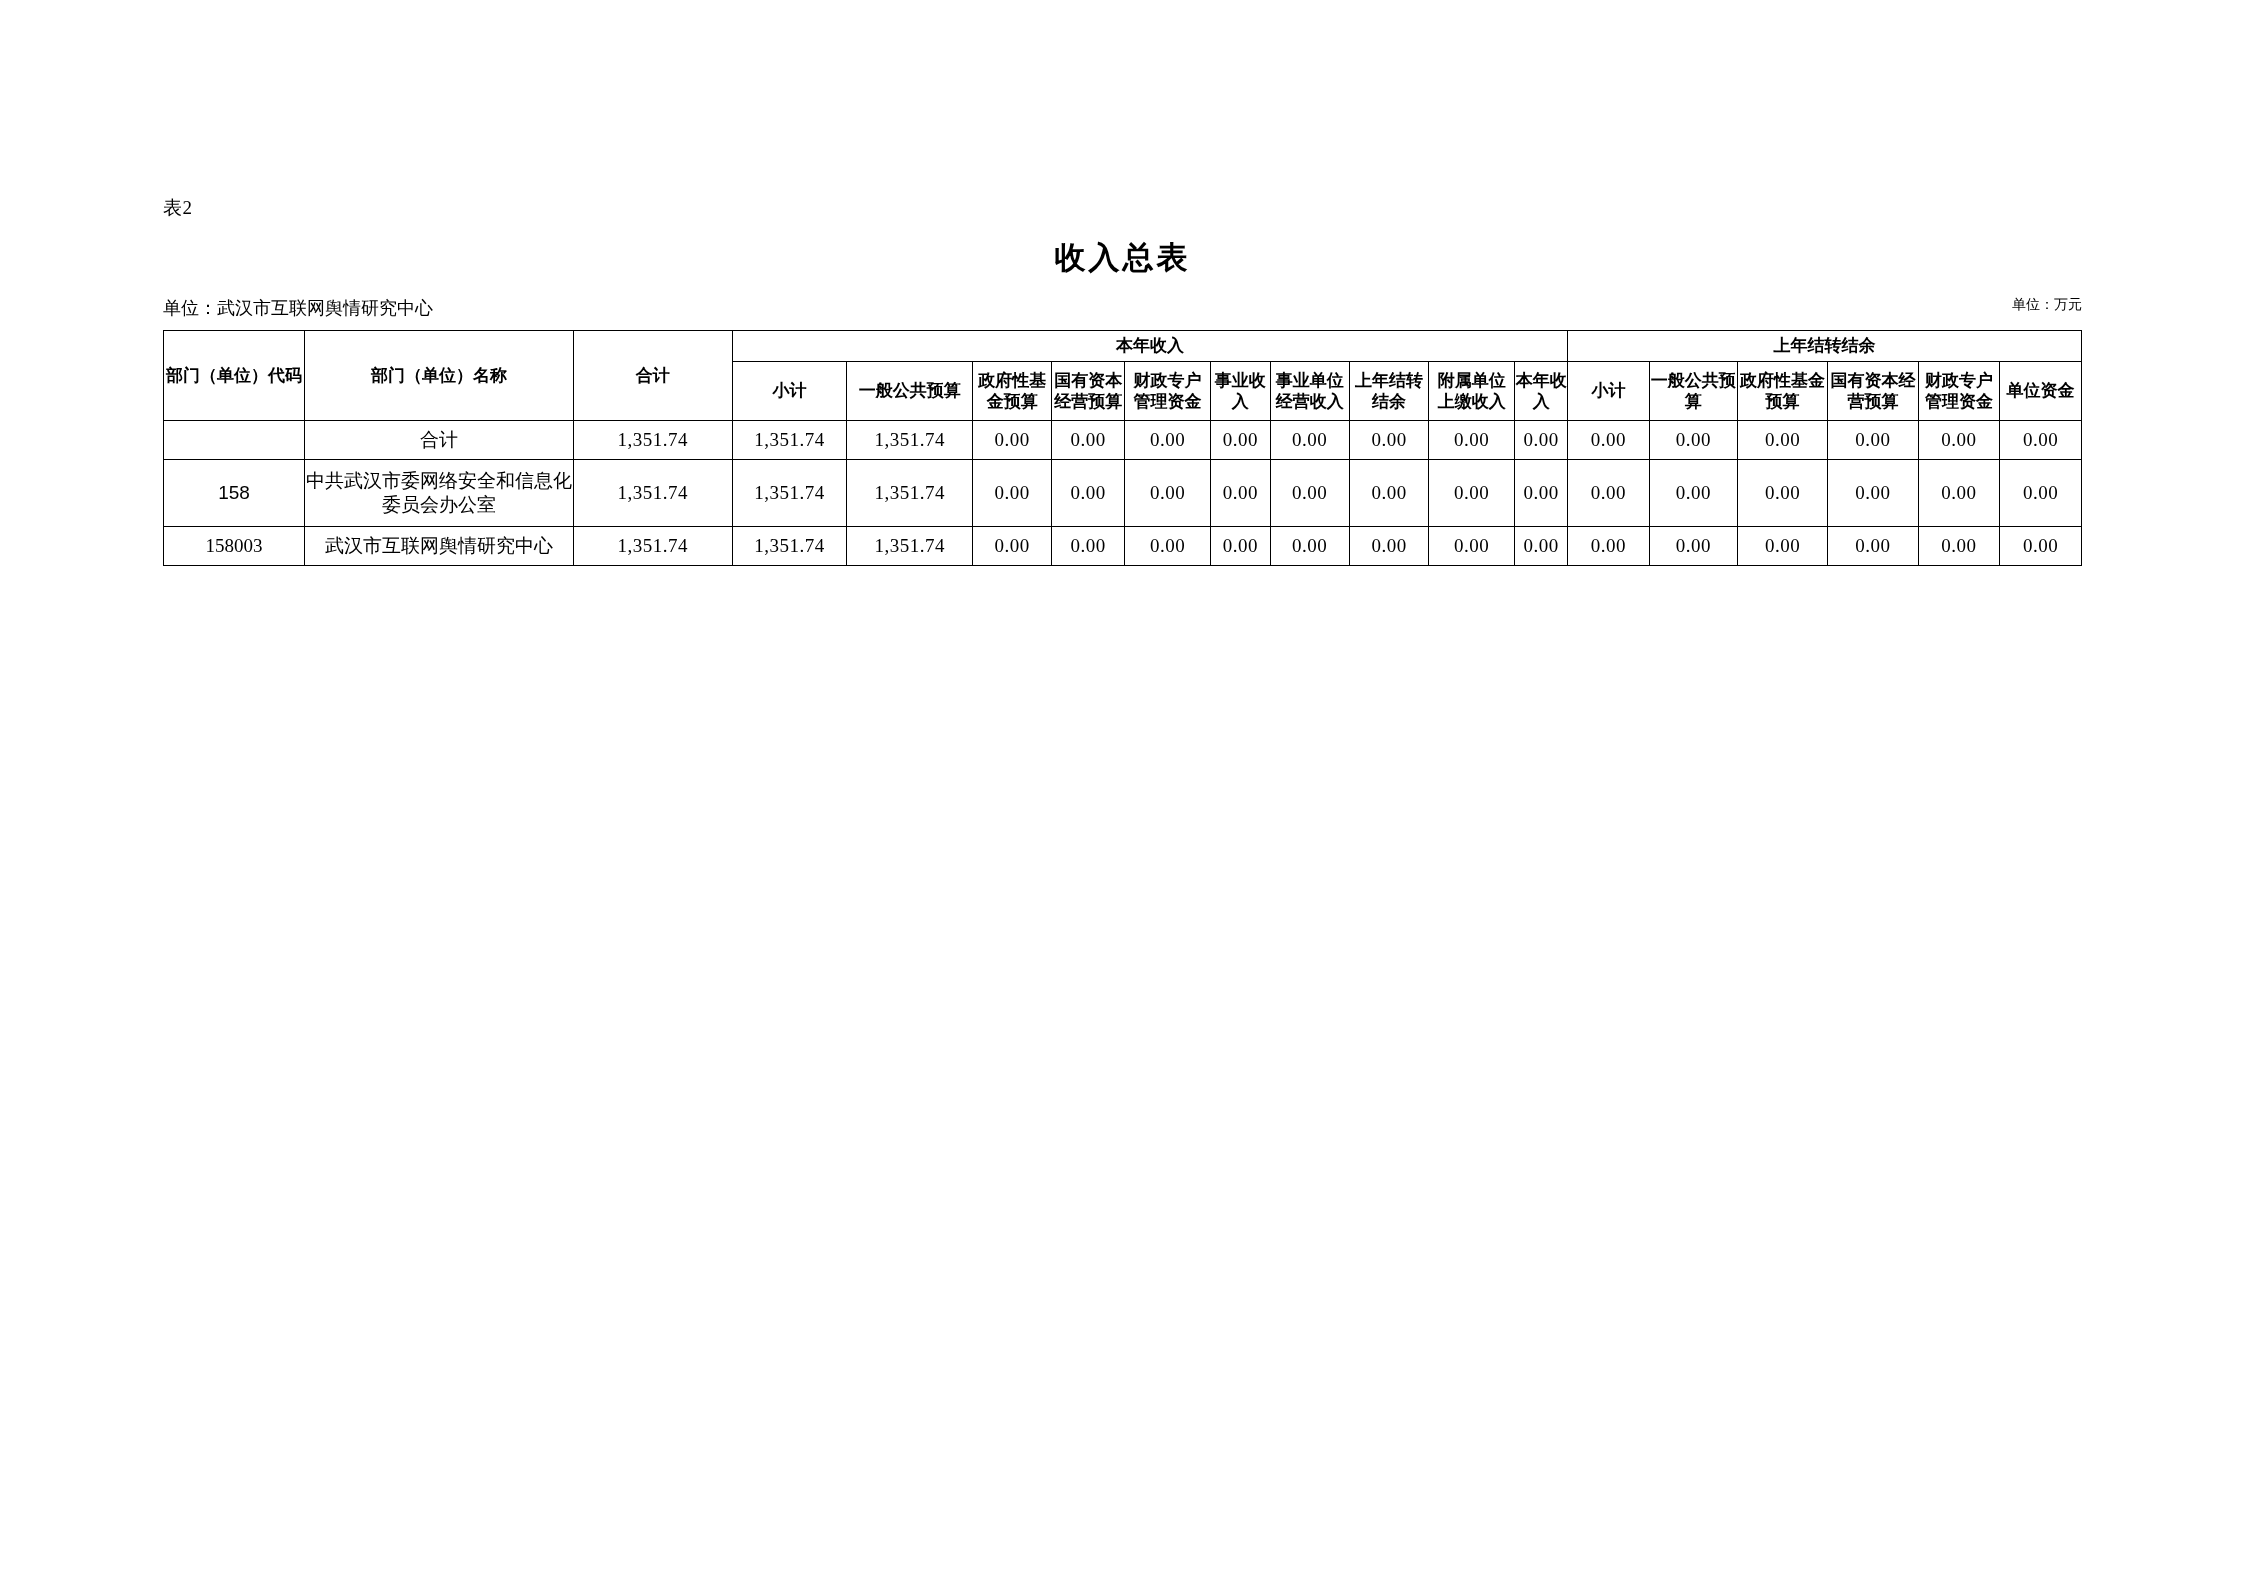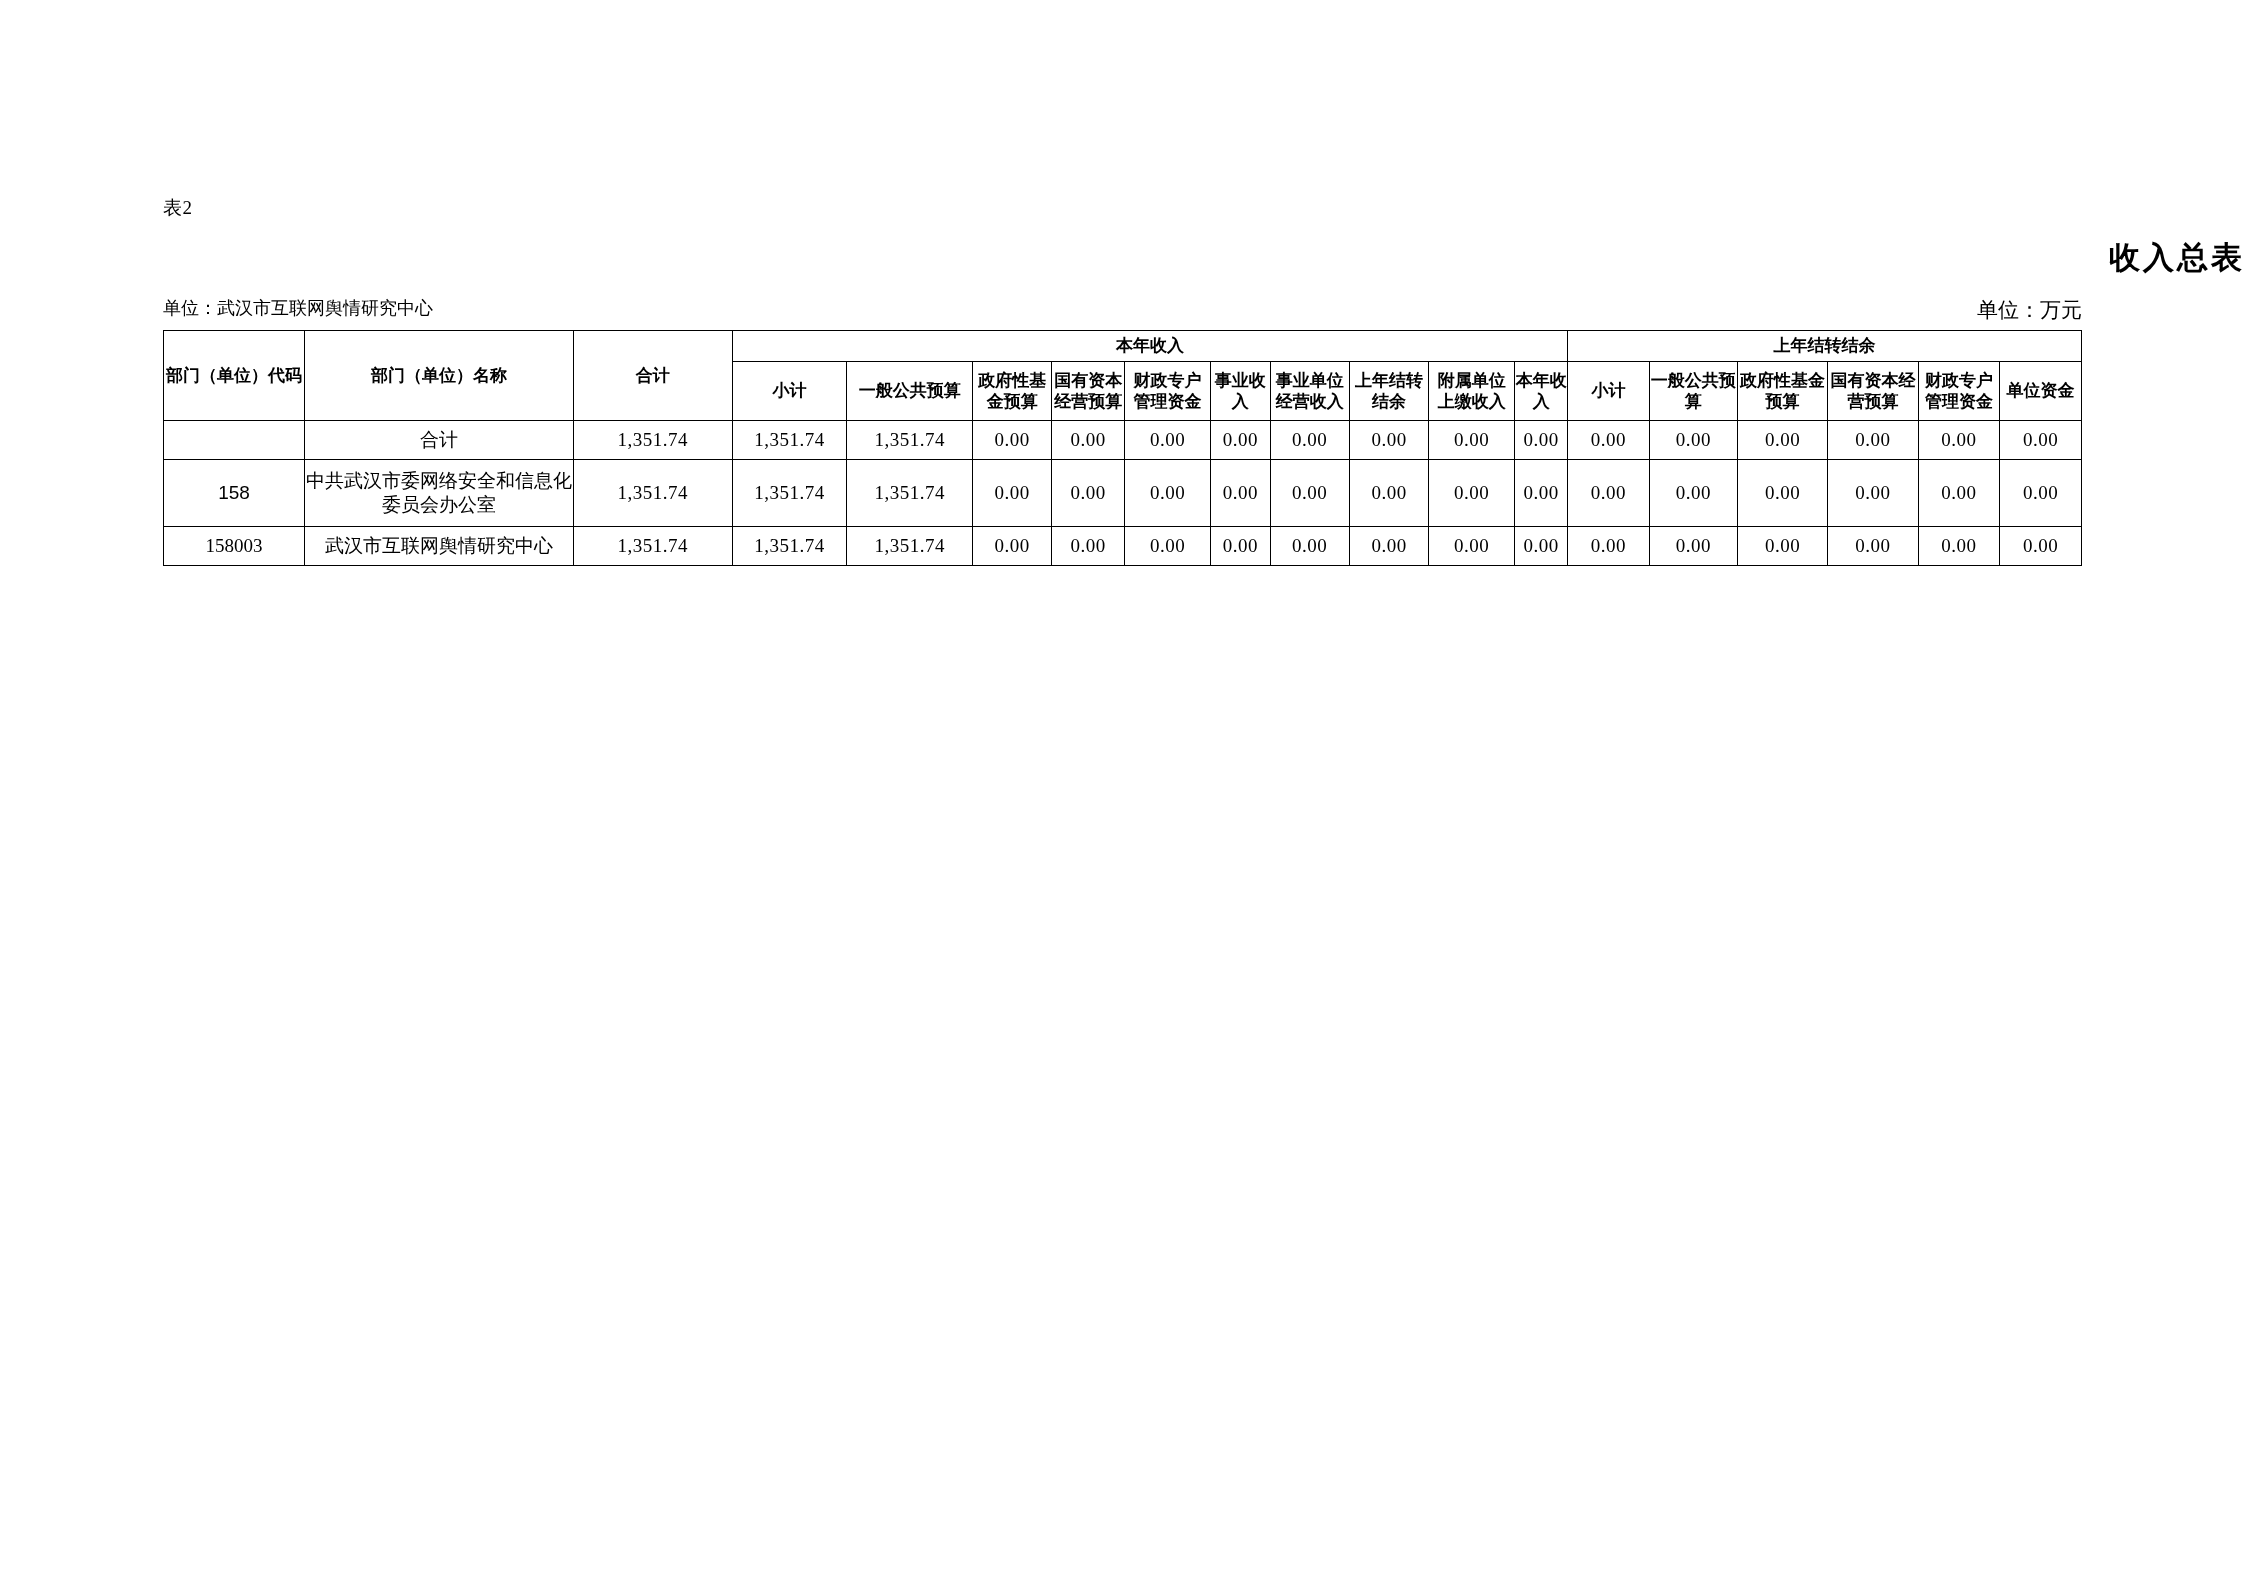--- a/index.html
+++ b/index.html
@@ -26,38 +26,38 @@
     left: 163px;
     top: 195px;
     font-size: 19px;
     letter-spacing: 0.5px;
   }
   .doc-title {
     position: absolute;
     left: 0;
     top: 237px;
     width: 2245px;
-    text-align: right;
+    text-align: center;
     font-size: 31px;
     font-weight: bold;
     letter-spacing: 3px;
     font-family: "Liberation Sans", "DejaVu Sans", sans-serif;
   }
   .unit-left {
     position: absolute;
     left: 163px;
     top: 296px;
     font-size: 18px;
     text-align: center;
   }
   .unit-right {
     position: absolute;
     right: 163px;
     top: 296px;
-    font-size: 21px;
+    font-size: 14px;
   }
   table.main {
     position: absolute;
     left: 163px;
     top: 330px;
     border-collapse: collapse;
     table-layout: fixed;
     width: 1919px;
     font-size: 17px;
   }

